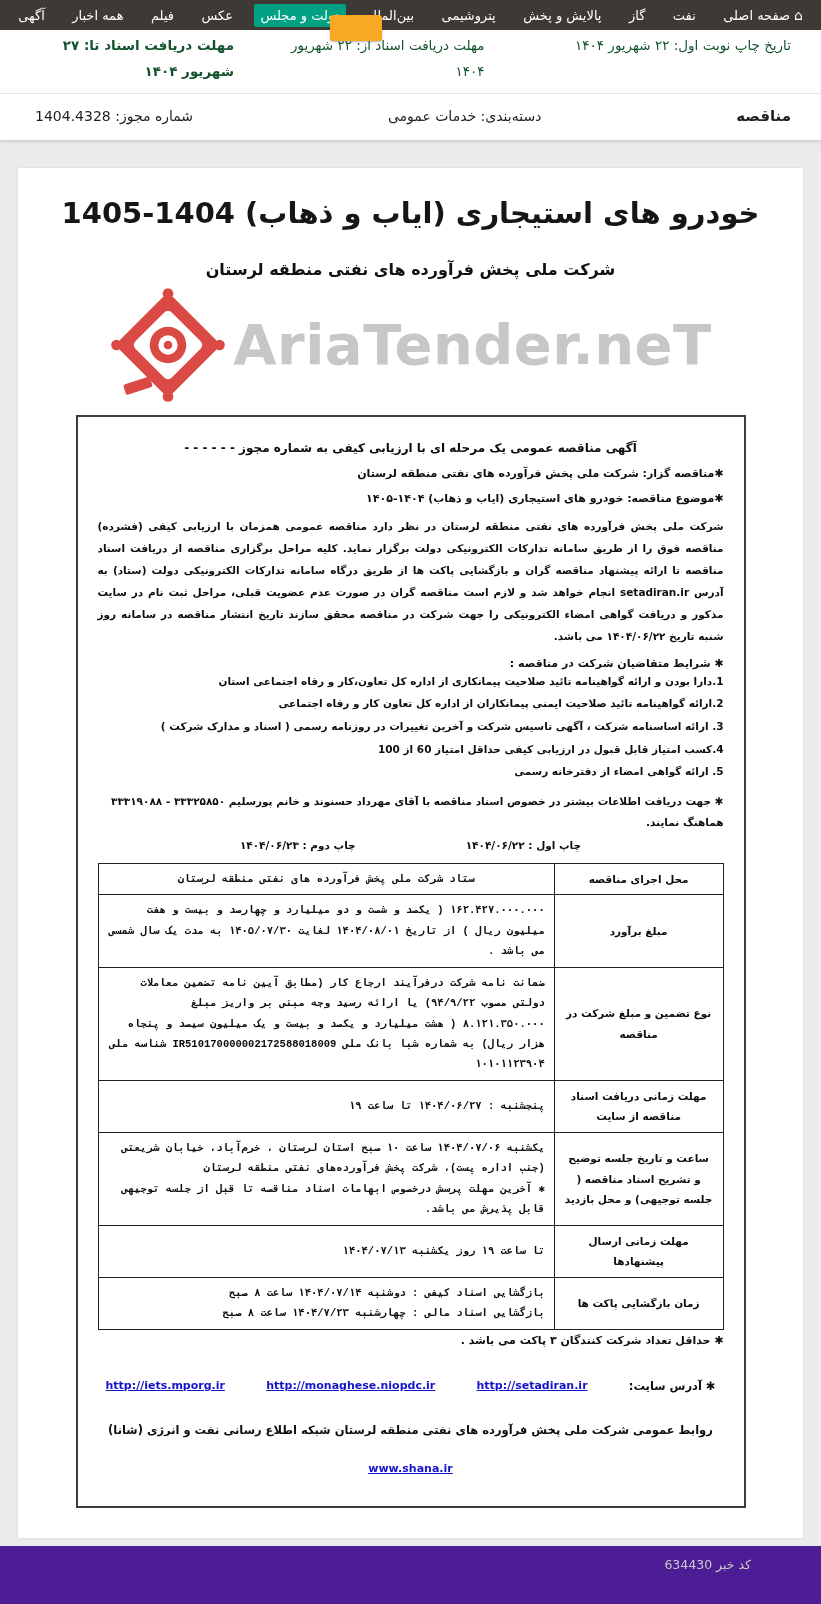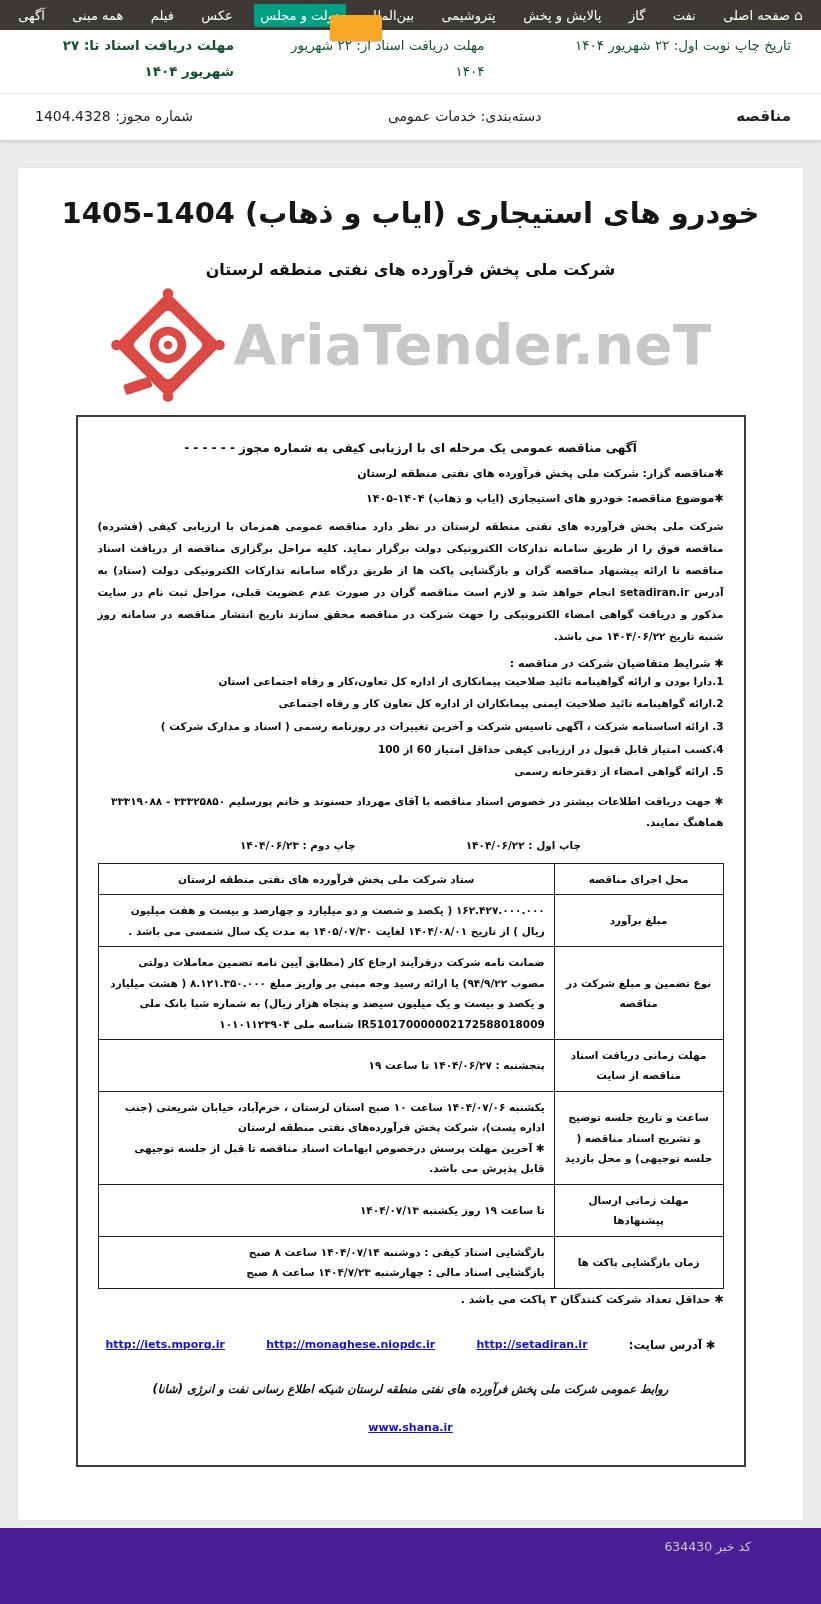--- a/index.html
+++ b/index.html
@@ -98,28 +98,28 @@
     text-align: justify; margin-top: 10px;
   }
   .doc-cond-title { font-size: 11px; font-weight: 700; margin-top: 10px; }
   .doc-list-item { font-size: 10.5px; font-weight: 600; line-height: 2.15; }
   .doc-contact { font-size: 10.5px; font-weight: 700; margin-top: 8px; line-height: 2; }
   .doc-prints { display: flex; justify-content: center; gap: 110px; font-size: 10.5px; font-weight: 700; margin-top: 6px; }
 
   table.doc-table { width: 100%; border-collapse: collapse; margin-top: 12px; }
   .doc-table td { border: 1.5px solid #222; padding: 5px 9px; line-height: 1.95; font-size: 10.5px; }
   .doc-table td.lbl { width: 27%; text-align: center; font-weight: 700; vertical-align: middle; }
-  .doc-table td.val { text-align: right; font-weight: 600; white-space: pre-line; }
+  .doc-table td.val { text-align: right; font-weight: 600; white-space: pre-line; font-family: Liberation Mono, monospace; }
   .doc-table tr.hdr td { text-align: center; font-weight: 700; }
 
   .doc-min { margin-top: 4px; font-size: 11px; font-weight: 700; }
   .doc-sites { display: flex; justify-content: space-between; align-items: center; margin-top: 32px; padding: 0 8px; }
   .doc-sites .lbl { font-size: 11.5px; font-weight: 700; }
   a.doc-link { color: #1414cc; font-size: 11px; font-weight: 700; text-decoration: underline; cursor: pointer; }
-  .doc-pr { text-align: center; font-size: 11.5px; font-weight: 700; margin-top: 30px; font-style: italic; }
+  .doc-pr { text-align: center; font-size: 11.5px; font-weight: 700; margin-top: 30px; }
   .doc-shana { text-align: center; margin-top: 20px; }
 
   footer.bottombar {
     height: 76px; background: #4c1d95; margin-top: 8px;
   }
   .news-code { color: #c9c9c9; font-size: 12.5px; padding: 11px 70px 0 0; }
 </style>
 </head>
 <body>
 
@@ -131,21 +131,21 @@
       <span>صفحه اصلی</span>
     </a>
     <a class="nav-item">نفت</a>
     <a class="nav-item">گاز</a>
     <a class="nav-item">پالایش و پخش</a>
     <a class="nav-item">پتروشیمی</a>
     <a class="nav-item">بین‌الملل</a>
     <a class="nav-item active">دولت و مجلس</a>
     <a class="nav-item">عکس</a>
     <a class="nav-item">فیلم</a>
-    <a class="nav-item">همه مبنی</a>
+    <a class="nav-item">همه اخبار</a>
     <a class="nav-item">آگهی</a>
     <span class="nav-badge"></span>
   </nav>
 
   <div class="meta-row">
     <div class="meta-block b1">تاریخ چاپ نوبت اول: ۲۲ شهریور ۱۴۰۴</div>
     <div class="meta-block b2">مهلت دریافت اسناد از: ۲۲ شهریور ۱۴۰۴</div>
     <div class="meta-block b3">مهلت دریافت اسناد تا: ۲۷ شهریور ۱۴۰۴</div>
   </div>
 

